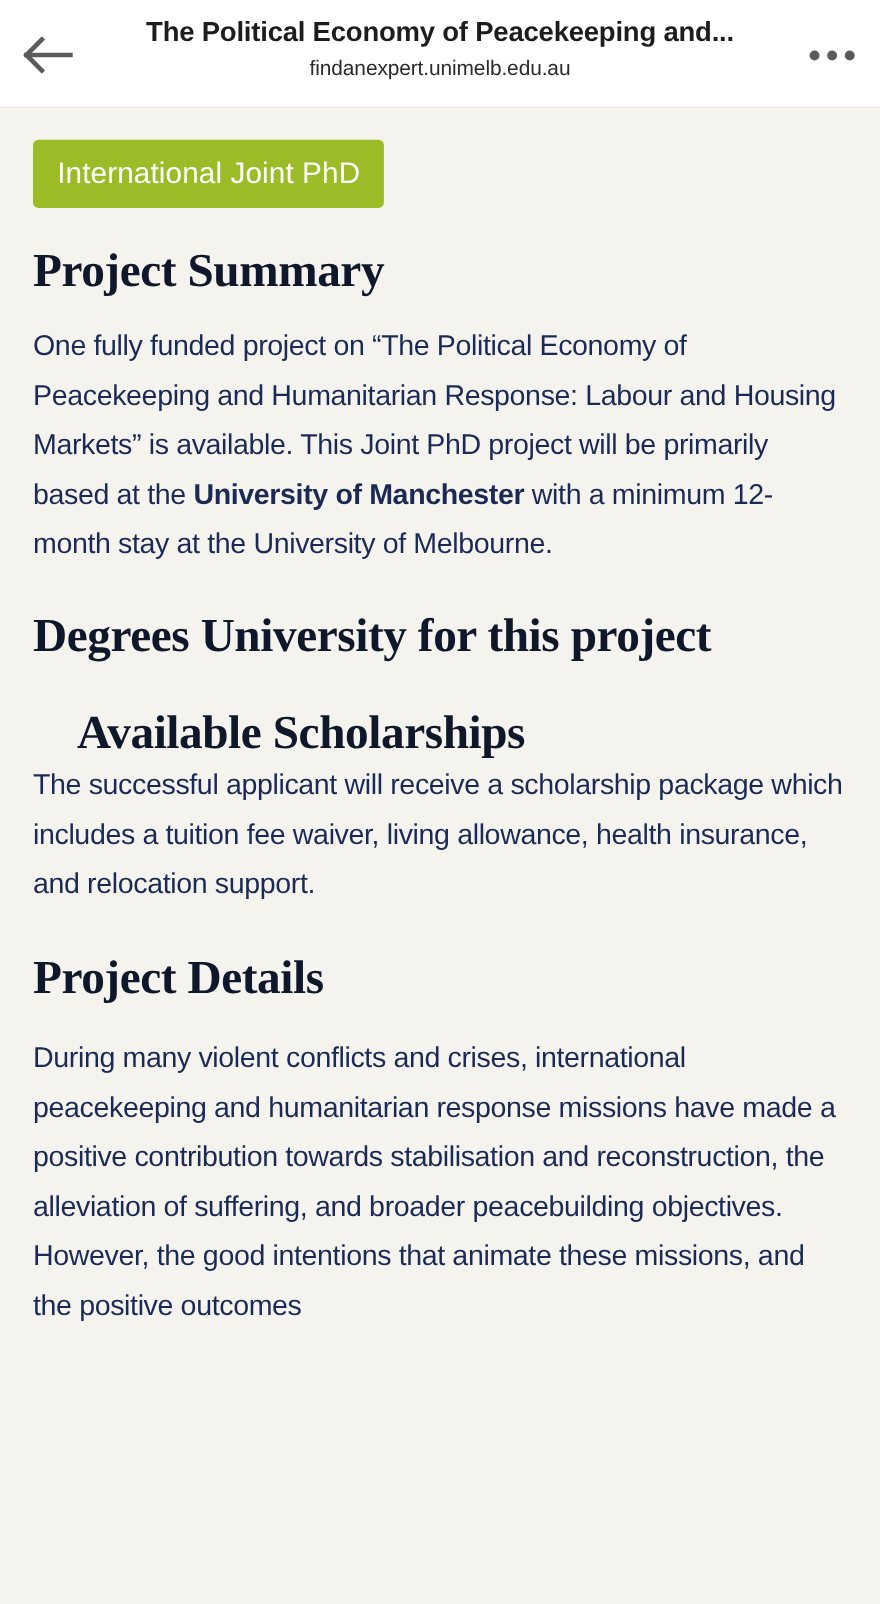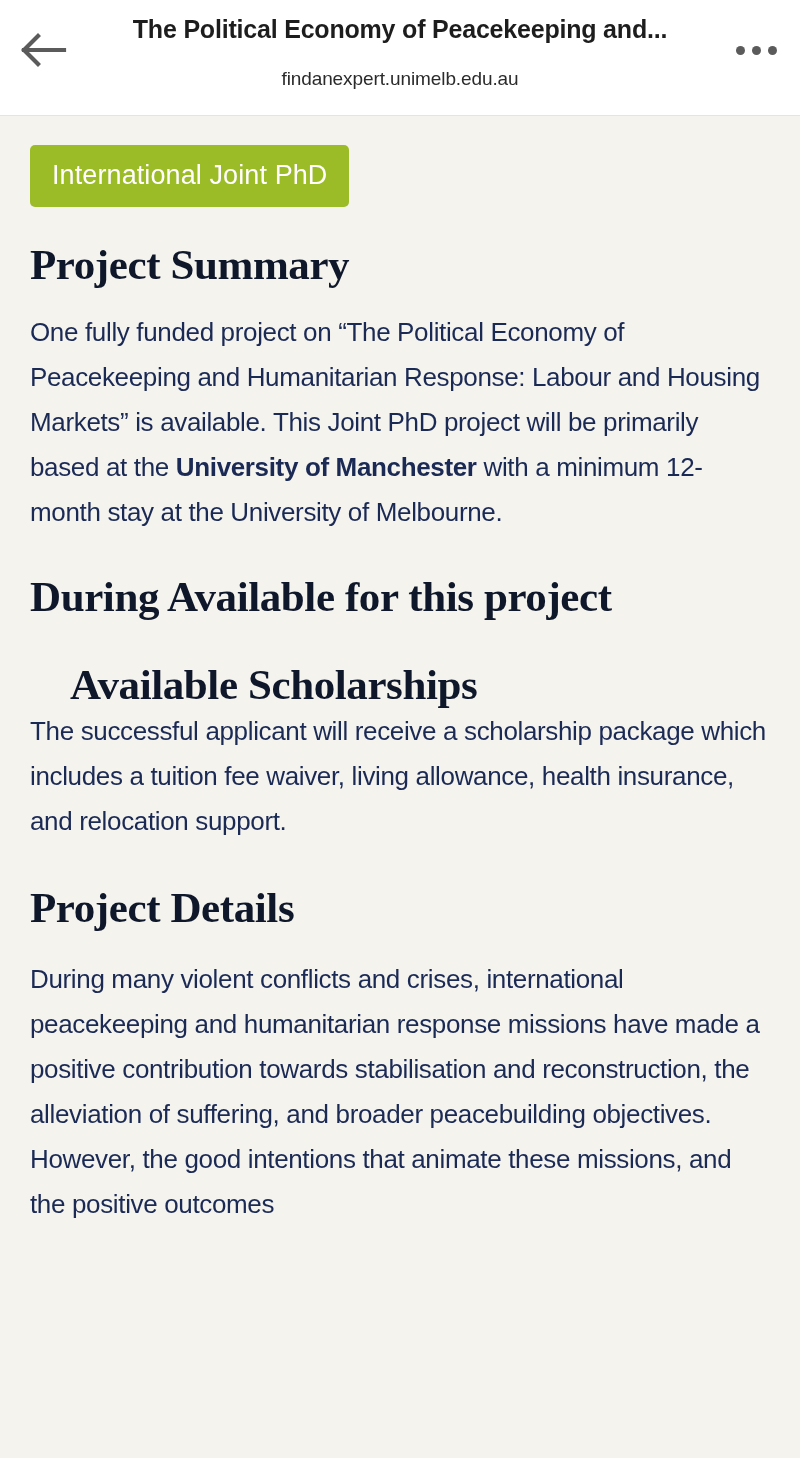--- a/index.html
+++ b/index.html
@@ -12,21 +12,21 @@
 
   body {
     background: #f4f3ee;
     font-family: "Liberation Sans", sans-serif;
     -webkit-font-smoothing: antialiased;
   }
 
   
   .browser-header {
     position: relative;
-    height: 116px;
+    height: 98px;
     background: #ffffff;
     border-bottom: 1px solid #e6e4de;
   }
 
   .back-button {
     position: absolute;
     left: 16px;
     top: 22px;
     width: 56px;
     height: 56px;
@@ -56,21 +56,21 @@
     overflow: hidden;
   }
 
   .page-url-text {
     font-family: "Liberation Sans", sans-serif;
     font-size: 19px;
     font-weight: normal;
     color: #2b2b2b;
     line-height: 28px;
     letter-spacing: -0.1px;
-    margin-top: 19px;
+    margin-top: 3px;
   }
 
   .more-button {
     position: absolute;
     right: 14px;
     top: 24px;
     width: 60px;
     height: 52px;
     display: flex;
     align-items: center;
@@ -217,21 +217,21 @@
 <div class="content">
 
   <div class="badge">International Joint PhD</div>
 
   <h2 class="section-heading heading-summary">Project Summary</h2>
 
   <p class="body-text summary-para"><span>One fully funded project on “The Political Economy of Peacekeeping and Humanitarian Response: Labour and Housing Markets” is available. This Joint PhD project will be primarily based at the </span><b>University of Manchester</b><span> with a minimum 12-month stay at the University of Melbourne.</span></p>
 
 
 
-  <h2 class="section-heading heading-degrees">During Available for this project</h2>
+  <h2 class="section-heading heading-degrees">Degrees University for this project</h2>
 
 
   <h2 class="section-heading heading-scholar">Available Scholarships</h2>
 
   <p class="body-text scholar-para">The successful applicant will receive a scholarship package which includes a tuition fee waiver, living allowance, health insurance, and relocation support.</p>
 
   <h2 class="section-heading heading-details">Project Details</h2>
 
   <p class="body-text details-para">During many violent conflicts and crises, international peacekeeping and humanitarian response missions have made a positive contribution towards stabilisation and reconstruction, the alleviation of suffering, and broader peacebuilding objectives. However, the good intentions that animate these missions, and the positive outcomes</p>
 

